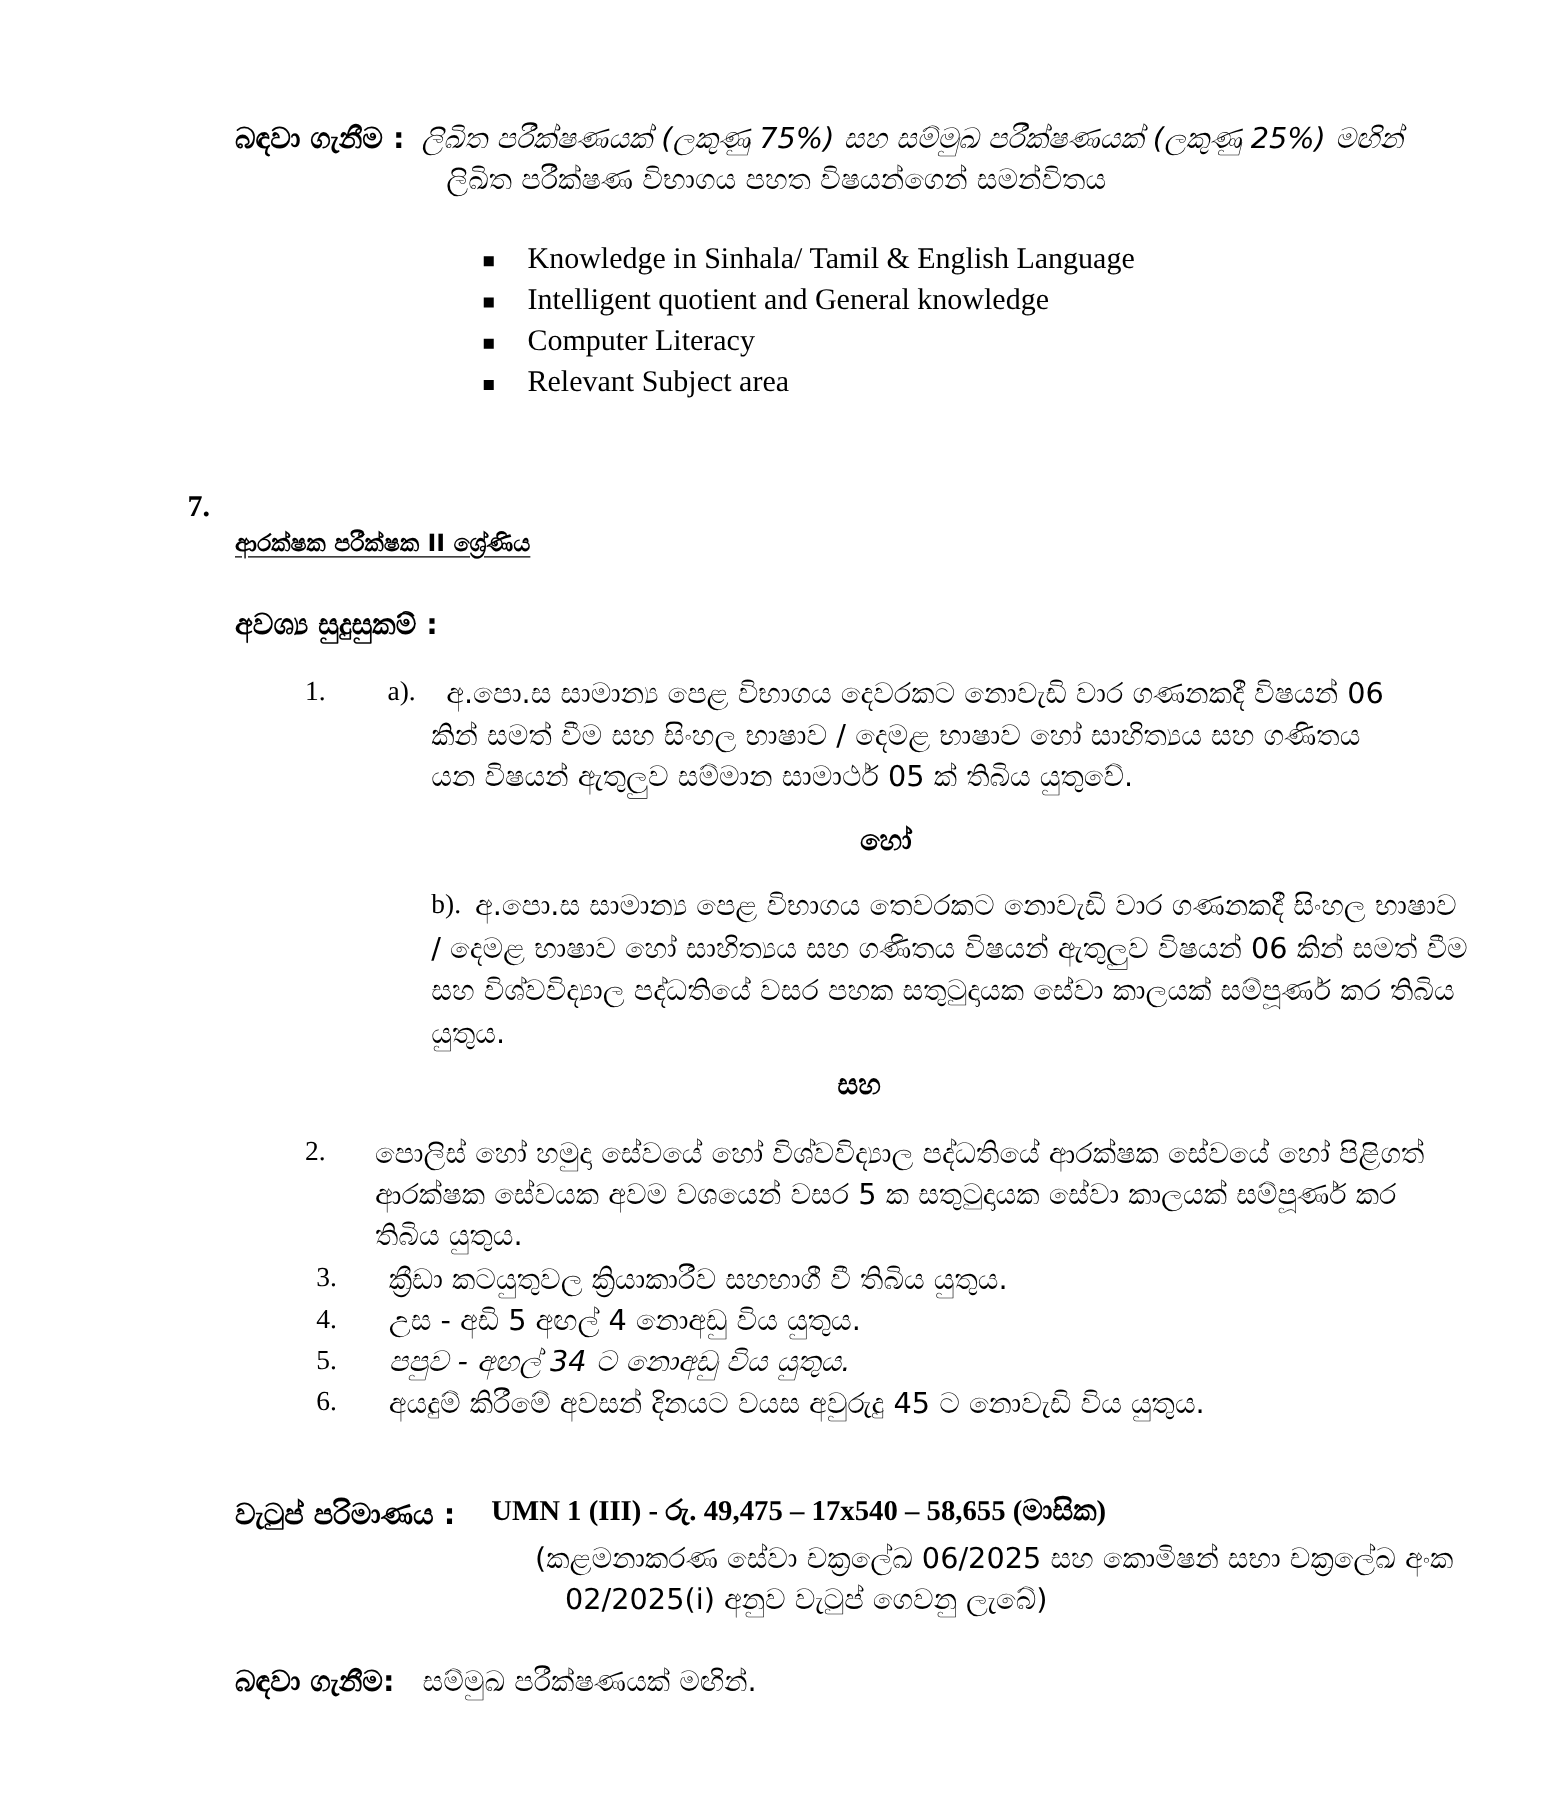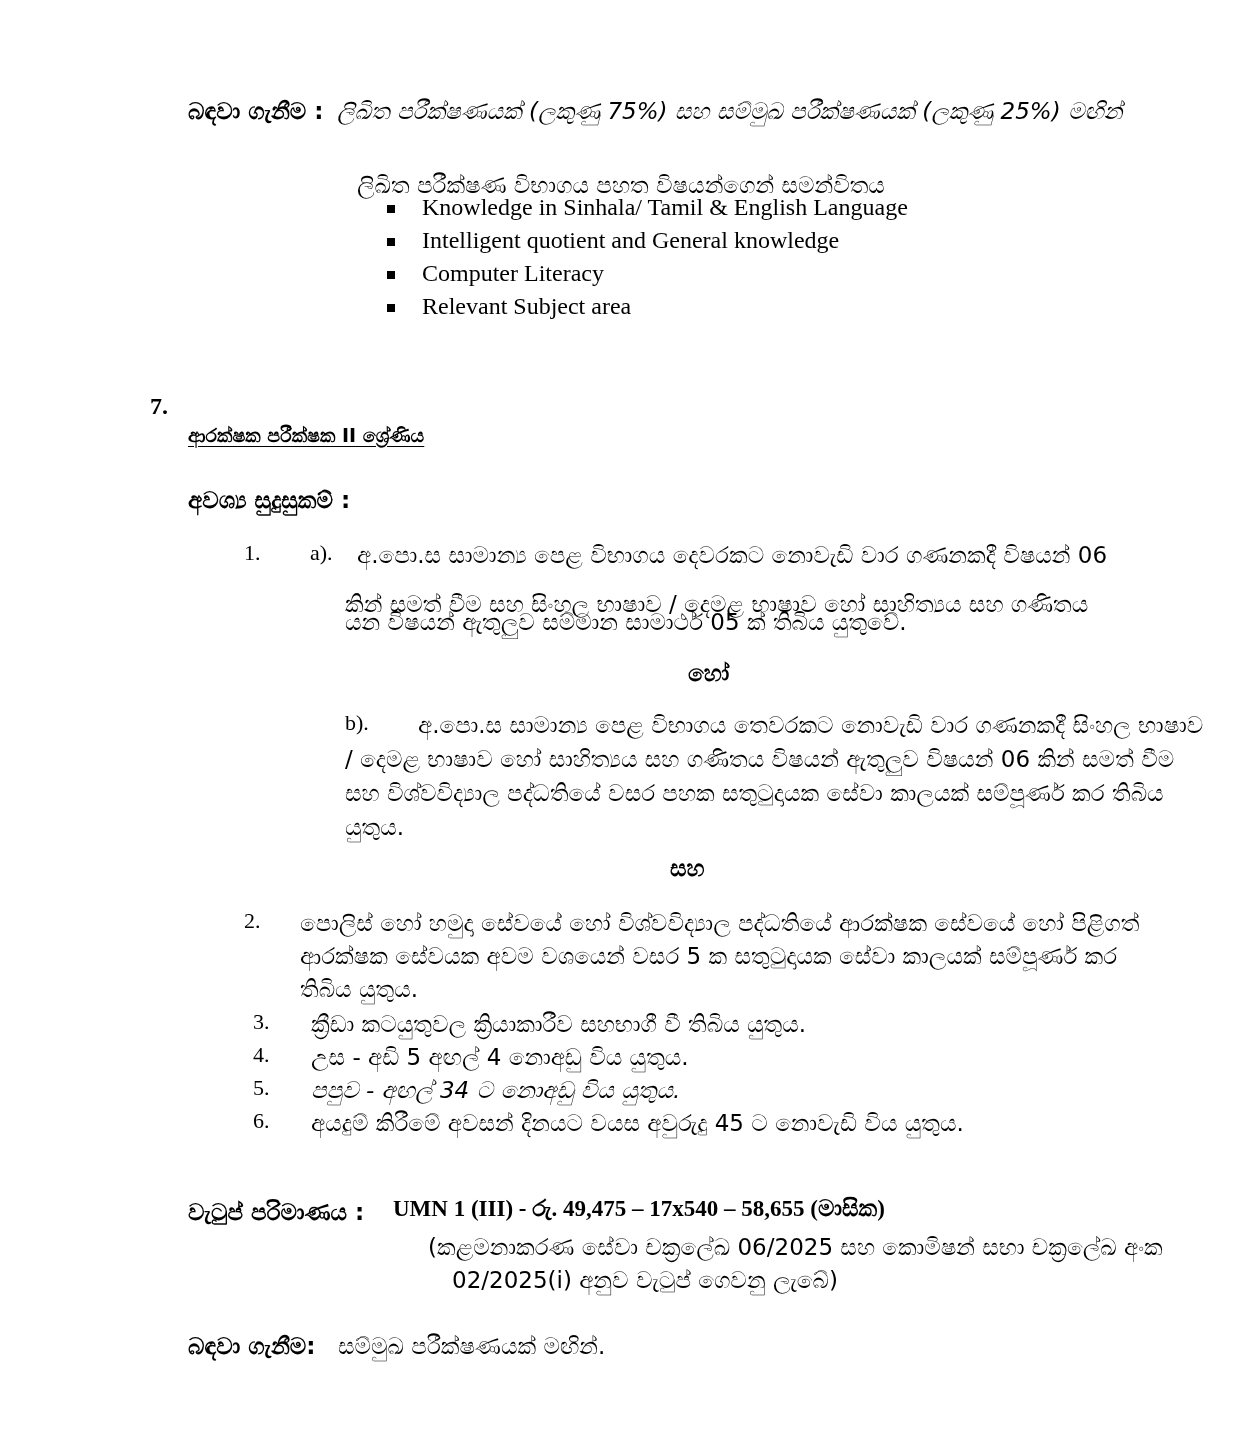--- a/index.html
+++ b/index.html
@@ -16,21 +16,21 @@
     .bullet {
       position: absolute; width: 8px; height: 8px; background: #000;
     }
     .num { font-family: "Liberation Serif", serif; font-size: 22px; }
   </style>
 </head>
 <body>
 
 <div class="abs si bold" style="left:188px; top:98px;">බඳවා ගැනීම :</div>
 <div class="abs si" style="left:337px; top:98px;font-style:italic;">ලිඛිත පරීක්ෂණයක් (ලකුණු 75%) සහ සම්මුඛ පරීක්ෂණයක් (ලකුණු 25%) මඟින්</div>
-<div class="abs si" style="left:357px; top:131px;margin-top:41px;">ලිඛිත පරීක්ෂණ විභාගය පහත විෂයන්ගෙන් සමන්විතය</div>
+<div class="abs si" style="left:357px; top:131px;">ලිඛිත පරීක්ෂණ විභාගය පහත විෂයන්ගෙන් සමන්විතය</div>
 
 <div>
   <span class="bullet" style="left:387px; top:205px;"></span>
   <div class="abs en" style="left:422px; top:194px;">Knowledge in Sinhala/ Tamil &amp; English Language</div>
   <span class="bullet" style="left:387px; top:238px;"></span>
   <div class="abs en" style="left:422px; top:227px;">Intelligent quotient and General knowledge</div>
   <span class="bullet" style="left:387px; top:271px;"></span>
   <div class="abs en" style="left:422px; top:260px;">Computer Literacy</div>
   <span class="bullet" style="left:387px; top:304px;"></span>
   <div class="abs en" style="left:422px; top:293px;">Relevant Subject area</div>
@@ -39,27 +39,27 @@
 <div class="abs bold" style="left:150px; top:393px; font-size:24px;">7.</div>
 <div class="abs si bold u" style="left:188px; top:396px; font-size:19px;">ආරක්ෂක පරීක්ෂක II ශ්‍රේණිය</div>
 
 <div class="abs si bold" style="left:188px; top:487px;">අවශ්‍ය සුදුසුකම් :</div>
 
 <div class="abs num" style="left:244px; top:540px;">1.</div>
 <div class="abs num" style="left:310px; top:540px;">a).</div>
 <div class="abs si" style="left:357px; top:542px; width:796px;">
   <span>අ.පො.ස සාමාන්‍ය පෙළ විභාගය දෙවරකට නොවැඩි වාර ගණනකදී විෂයන් 06</span>
 </div>
-<div class="abs si" style="left:345px; top:576px;margin-top:15px;">කින් සමත් වීම සහ සිංහල භාෂාව / දෙමළ භාෂාව හෝ සාහිත්‍යය  සහ  ගණිතය</div>
+<div class="abs si" style="left:345px; top:576px;">කින් සමත් වීම සහ සිංහල භාෂාව / දෙමළ භාෂාව හෝ සාහිත්‍යය  සහ  ගණිතය</div>
 <div class="abs si" style="left:345px; top:609px;">යන විෂයන්  ඇතුලුව සම්මාන සාමාර්ථ 05 ක් තිබිය යුතුවේ.</div>
 
 <div class="abs si bold" style="left:688px; top:660px;">හෝ</div>
 
 <div class="abs num" style="left:345px; top:710px;">b).</div>
-<div class="abs si" style="left:380px; top:712px;margin-left:38px;">අ.පො.ස සාමාන්‍ය පෙළ විභාගය තෙවරකට නොවැඩි වාර ගණනකදී  සිංහල භාෂාව</div>
+<div class="abs si" style="left:380px; top:712px;">අ.පො.ස සාමාන්‍ය පෙළ විභාගය තෙවරකට නොවැඩි වාර ගණනකදී  සිංහල භාෂාව</div>
 <div class="abs si" style="left:345px; top:746px;">/ දෙමළ භාෂාව හෝ සාහිත්‍යය  සහ  ගණිතය විෂයන් ඇතුලුව විෂයන් 06 කින් සමත් වීම</div>
 <div class="abs si" style="left:345px; top:780px;">සහ විශ්වවිද්‍යාල පද්ධතියේ වසර පහක සතුටුදායක සේවා කාලයක් සම්පූර්ණ කර තිබිය</div>
 <div class="abs si" style="left:345px; top:814px;">යුතුය.</div>
 
 <div class="abs si bold" style="left:670px; top:855px;">සහ</div>
 
 <div class="abs num" style="left:244px; top:908px;">2.</div>
 <div class="abs si" style="left:300px; top:910px;">පොලිස්  හෝ හමුදා සේවයේ හෝ විශ්වවිද්‍යාල පද්ධතියේ ආරක්ෂක සේවයේ හෝ පිළිගත්</div>
 <div class="abs si" style="left:300px; top:943px;">ආරක්ෂක සේවයක අවම වශයෙන් වසර 5 ක සතුටුදායක සේවා කාලයක්    සම්පූර්ණ කර</div>
 <div class="abs si" style="left:300px; top:976px;">තිබිය යුතුය.</div>

